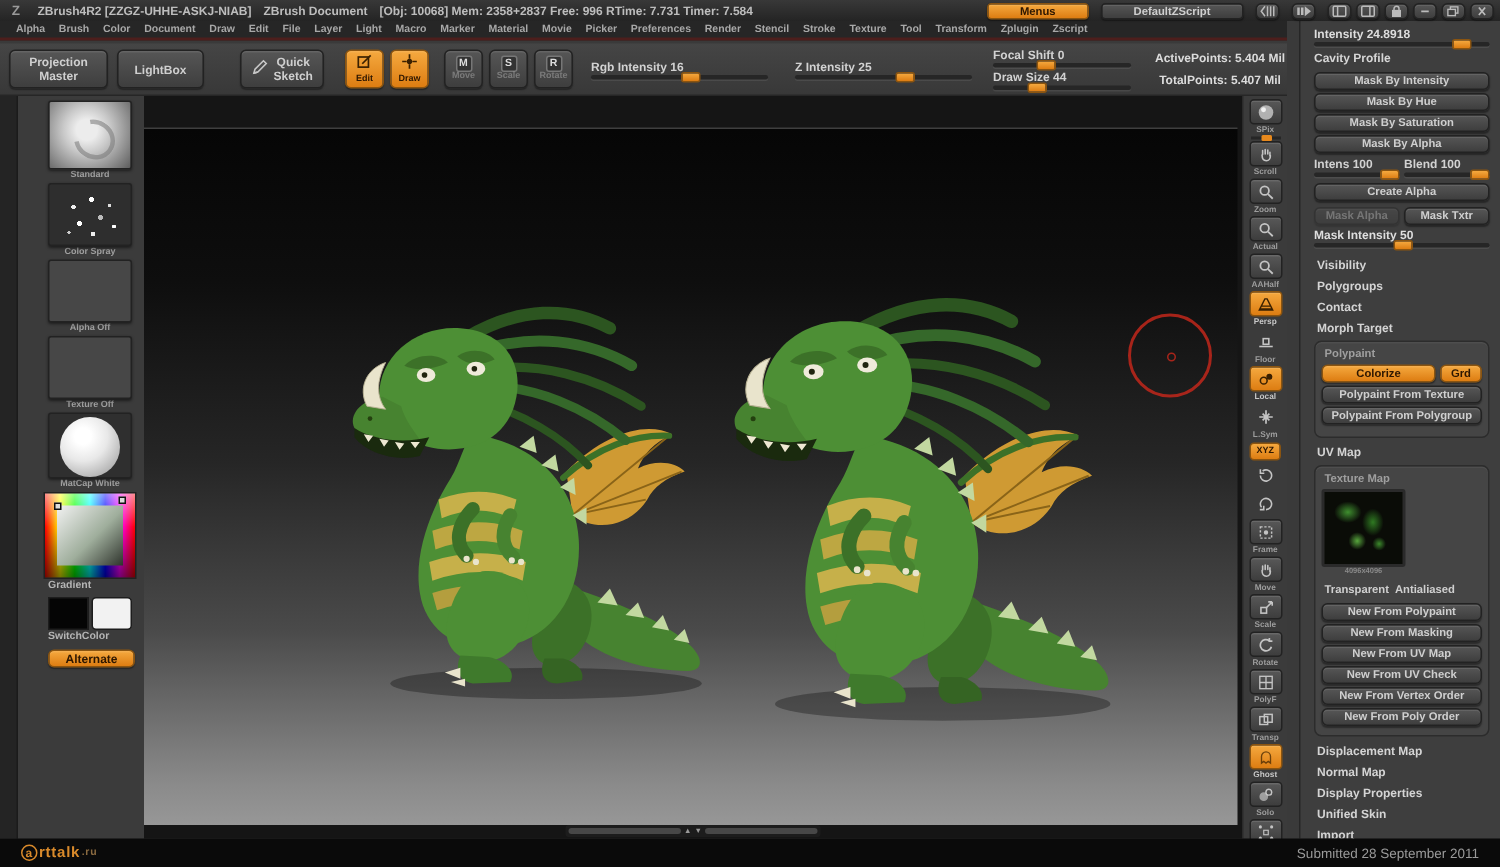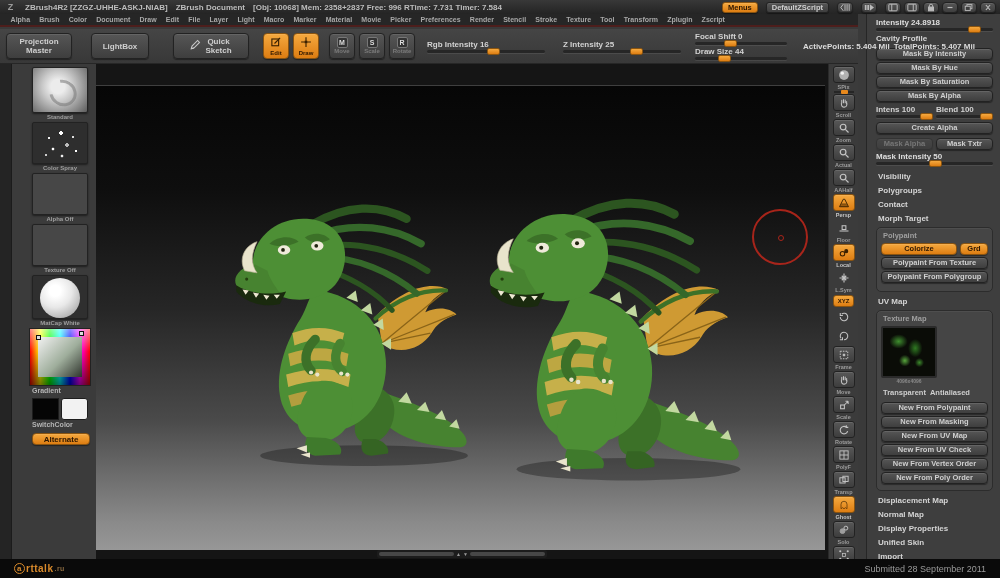--- a/index.html
+++ b/index.html
@@ -8,35 +8,35 @@
 
 
 .btn{display:inline-flex;align-items:center;justify-content:center;background:linear-gradient(#565656,#3e3e3e);border:1px solid #222;border-radius:4px;color:#cfcfcf;box-shadow:inset 0 1px 0 rgba(255,255,255,.09),0 1px 1px rgba(0,0,0,.4);cursor:pointer;text-align:center}
 .orange{background:linear-gradient(#f5a93f,#dd7d12)!important;color:#2e1700!important;border-color:#8a5410!important}
 .dim{opacity:.38}
 
 
 .titlebar{position:absolute;top:0;left:0;right:0;height:14px;background:linear-gradient(#383838,#242424);display:flex;align-items:center;gap:8px;padding:0 4px;font-size:8px;color:#bdbdbd;z-index:30}
 .zlogo{width:13px;height:11px;color:#9a9a9a;font-size:9px;display:flex;align-items:center;justify-content:center}
 .titlebar .spacer{flex:1}
-.tb-btn{height:11px;padding:0 5px;font-size:7.5px;border-radius:3px}
+.tb-btn{height:11px;padding:0 21px;font-size:7.5px;border-radius:3px}
 .tb-ico{width:16px;height:11px;padding:0}
 .tb-ico svg{width:10px;height:9px}
 .winctl{display:flex;gap:3px}
 
 
 .menubar{position:absolute;top:14px;left:0;right:142px;height:13px;background:#262626;border-bottom:2px solid #4d1e1c;display:flex;align-items:center;gap:0;padding:0 6px;z-index:25}
 .menubar span{font-size:7px;color:#a8a8a8;padding:0 4.6px;cursor:pointer;white-space:nowrap}
 
 
 .toolbar{position:absolute;top:29px;left:0;right:142px;height:35px;background:linear-gradient(#454545,#383838);border-bottom:1px solid #262626;display:flex;align-items:center;padding:0 6px;z-index:25}
 .toolbar .grp{display:flex;align-items:center;gap:4px}
 .big-btn{height:26px;padding:1px 8px;font-size:8px;line-height:9px}
 .pm{width:66px}
-.qs{width:76px;gap:3px}
+.qs{width:56px;gap:3px}
 .mode-btn{width:26px;height:26px;flex-direction:column;gap:0;font-size:6px;line-height:7px;padding:1px}
 .mode-btn svg{width:12px;height:12px}
 .badge{width:11px;height:11px;border:1px solid #777;border-radius:2px;font-size:7px;line-height:9px;color:#ddd;background:#333}
 .flat{height:12px;padding:0 7px;font-size:8px;border-radius:3px}
 .mslot{width:64px;height:12px;border-radius:3px;font-size:8px}
 .slider{position:relative;cursor:pointer}
 .slider .slabel{display:block;font-size:8px;color:#d2d2d2;white-space:nowrap;margin-bottom:1px}
 .slider .track{display:block;height:3px;background:#262626;border-radius:2px;position:relative;box-shadow:0 1px 0 rgba(255,255,255,.08)}
 .slider .handle{position:absolute;top:-2px;width:13px;height:7px;background:linear-gradient(#f5a93f,#dd7d12);border:1px solid #8a5410;border-radius:2px;margin-left:-6px}
 .stats{font-size:8px;color:#dcdcdc;line-height:11px;white-space:nowrap}
@@ -217,21 +217,21 @@
     <span>Stencil</span>
     <span>Stroke</span>
     <span>Texture</span>
     <span>Tool</span>
     <span>Transform</span>
     <span>Zplugin</span>
     <span>Zscript</span>
   </div>
 
 <div class="toolbar">
-  <div class="grp" style="gap:19px">
+  <div class="grp" style="gap:6px">
     <span class="btn big-btn pm">Projection Master</span>
     <span class="btn big-btn" style="width:58px">LightBox</span>
   </div>
   <div class="grp" style="margin-left:24px">
     <span class="btn big-btn qs">
       <span><svg viewBox="0 0 16 16" width="12" height="12" fill="none" stroke="#c8c8c8" stroke-width="1.4">
             <path d="M3 13l1-3.5L11.5 2 14 4.5 6.5 12z"></path>
             <path d="M3 13l3.5-1"></path>
           </svg></span>
       <span style="width:30px">Quick Sketch</span>
@@ -288,21 +288,21 @@
           <span class="handle" style="left:38%"></span>
         </span>
     </span>
     <span class="slider" style="width:92px">
       <span class="slabel">Draw Size 44</span>
       <span class="track">
           <span class="handle" style="left:32%"></span>
         </span>
     </span>
   </div>
-  <div class="grp" style="margin-left:16px;flex-direction:row;align-items:center">
+  <div class="grp" style="margin-left:16px;flex-direction:column;align-items:center">
     <span class="stats">ActivePoints: 5.404 Mil</span>
     <span class="stats">TotalPoints: 5.407 Mil</span>
   </div>
 </div>
 
 <div class="main">
 
   <div class="tray">
     <span class="tri tri-l"></span>
     <span class="tri tri-r"></span>

